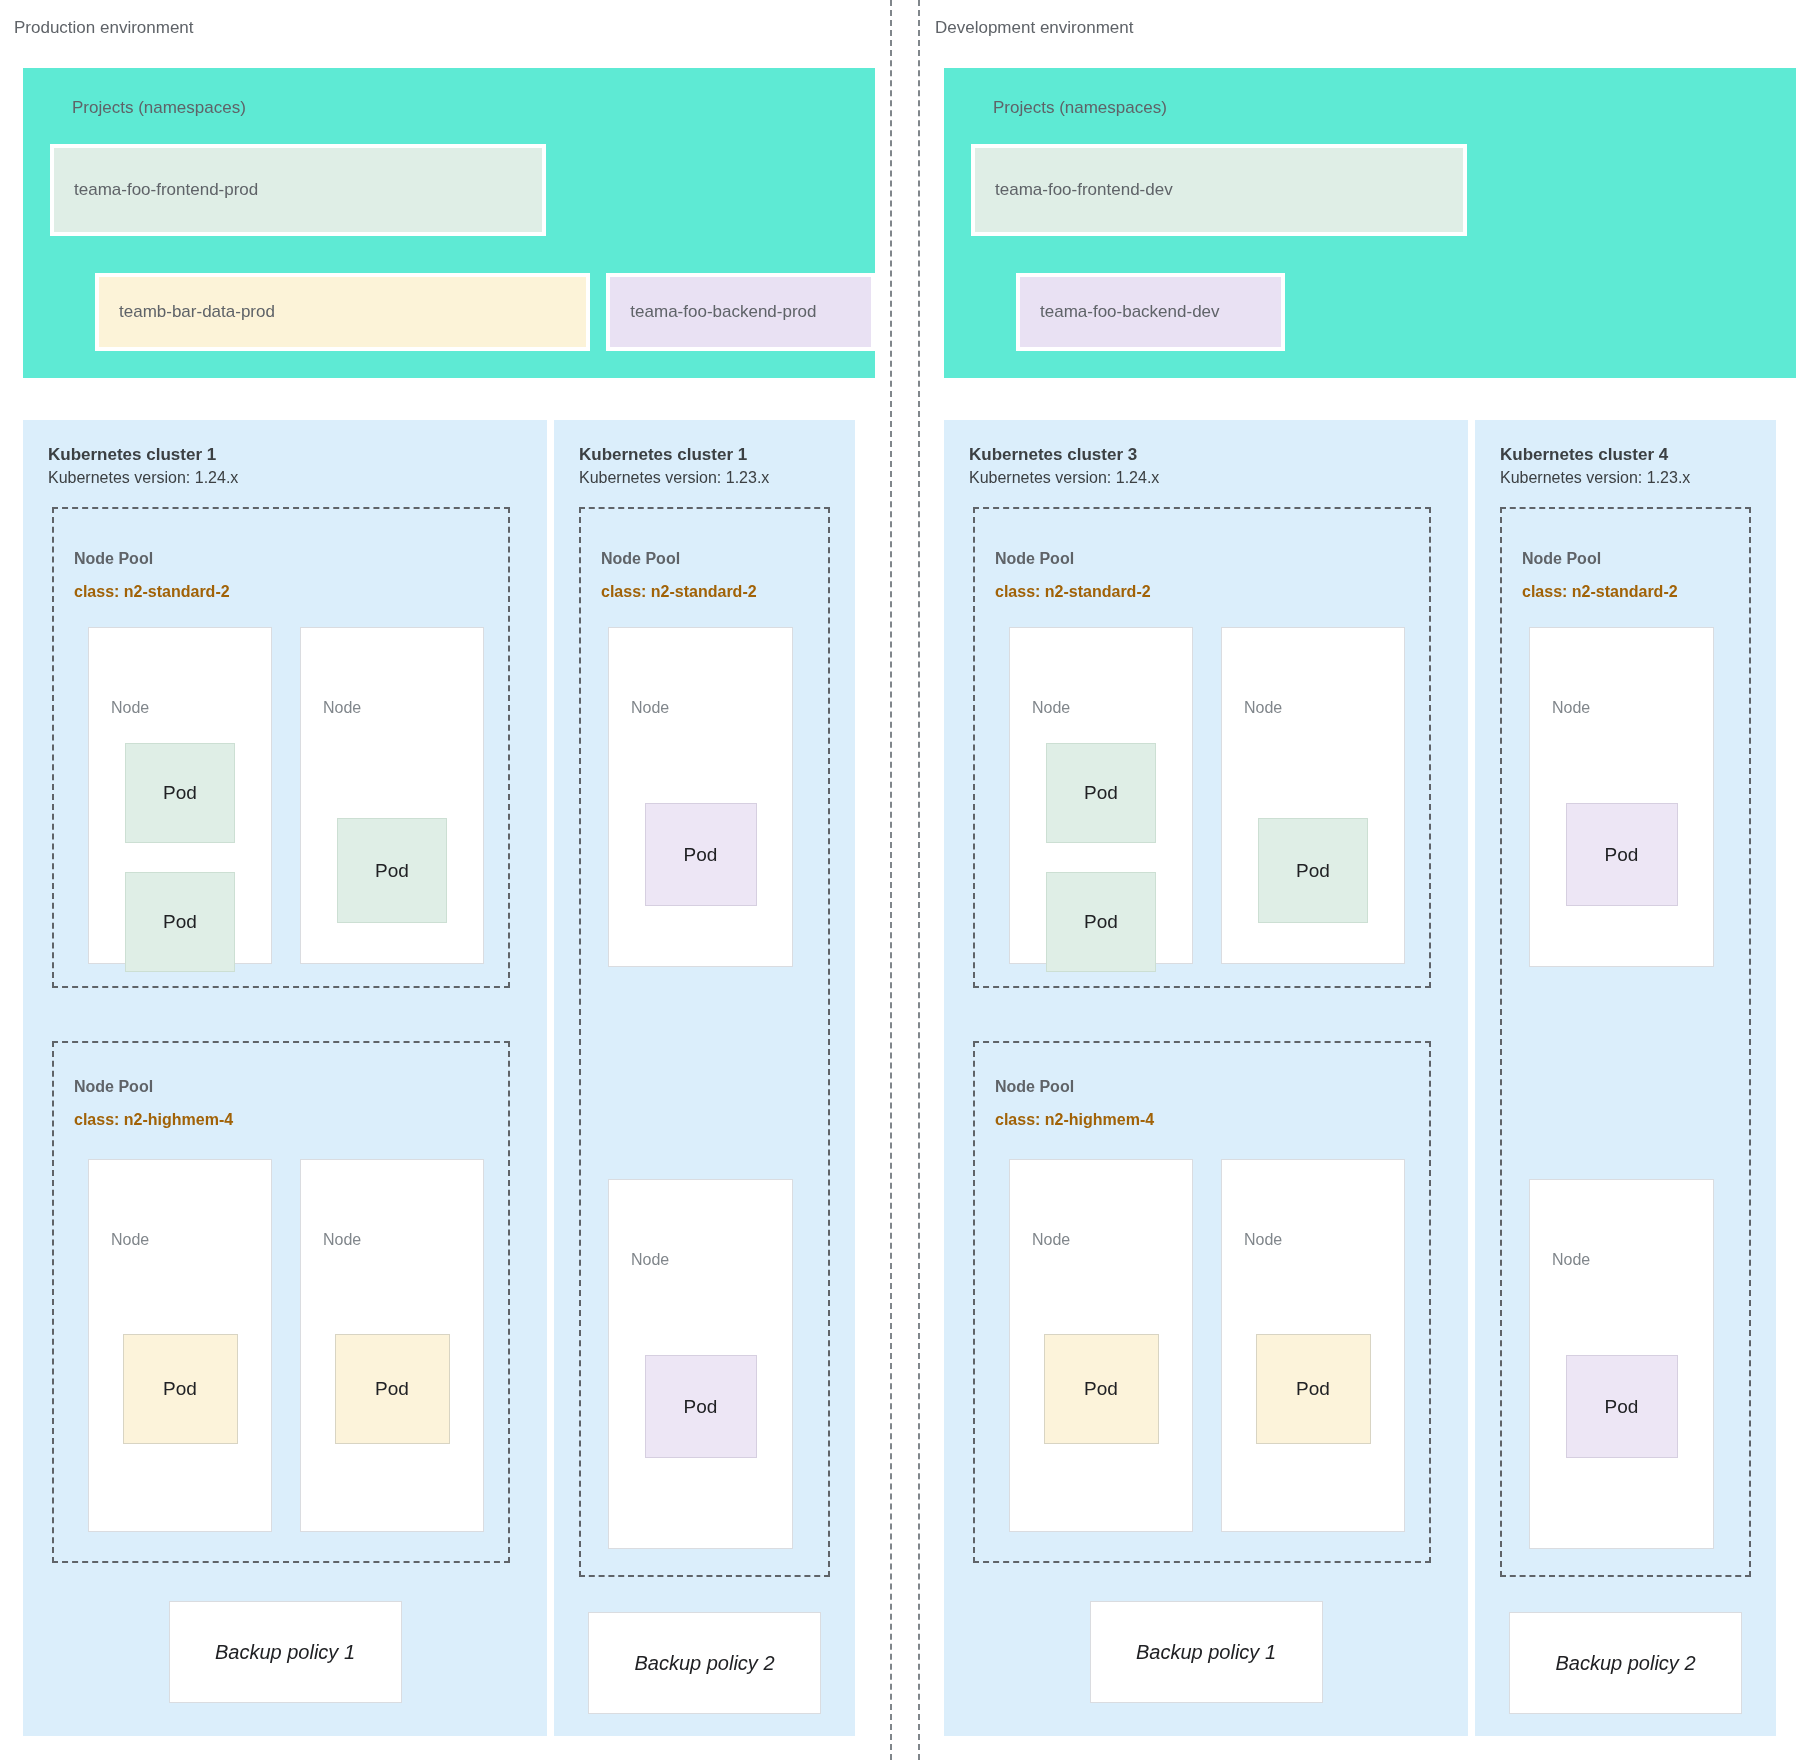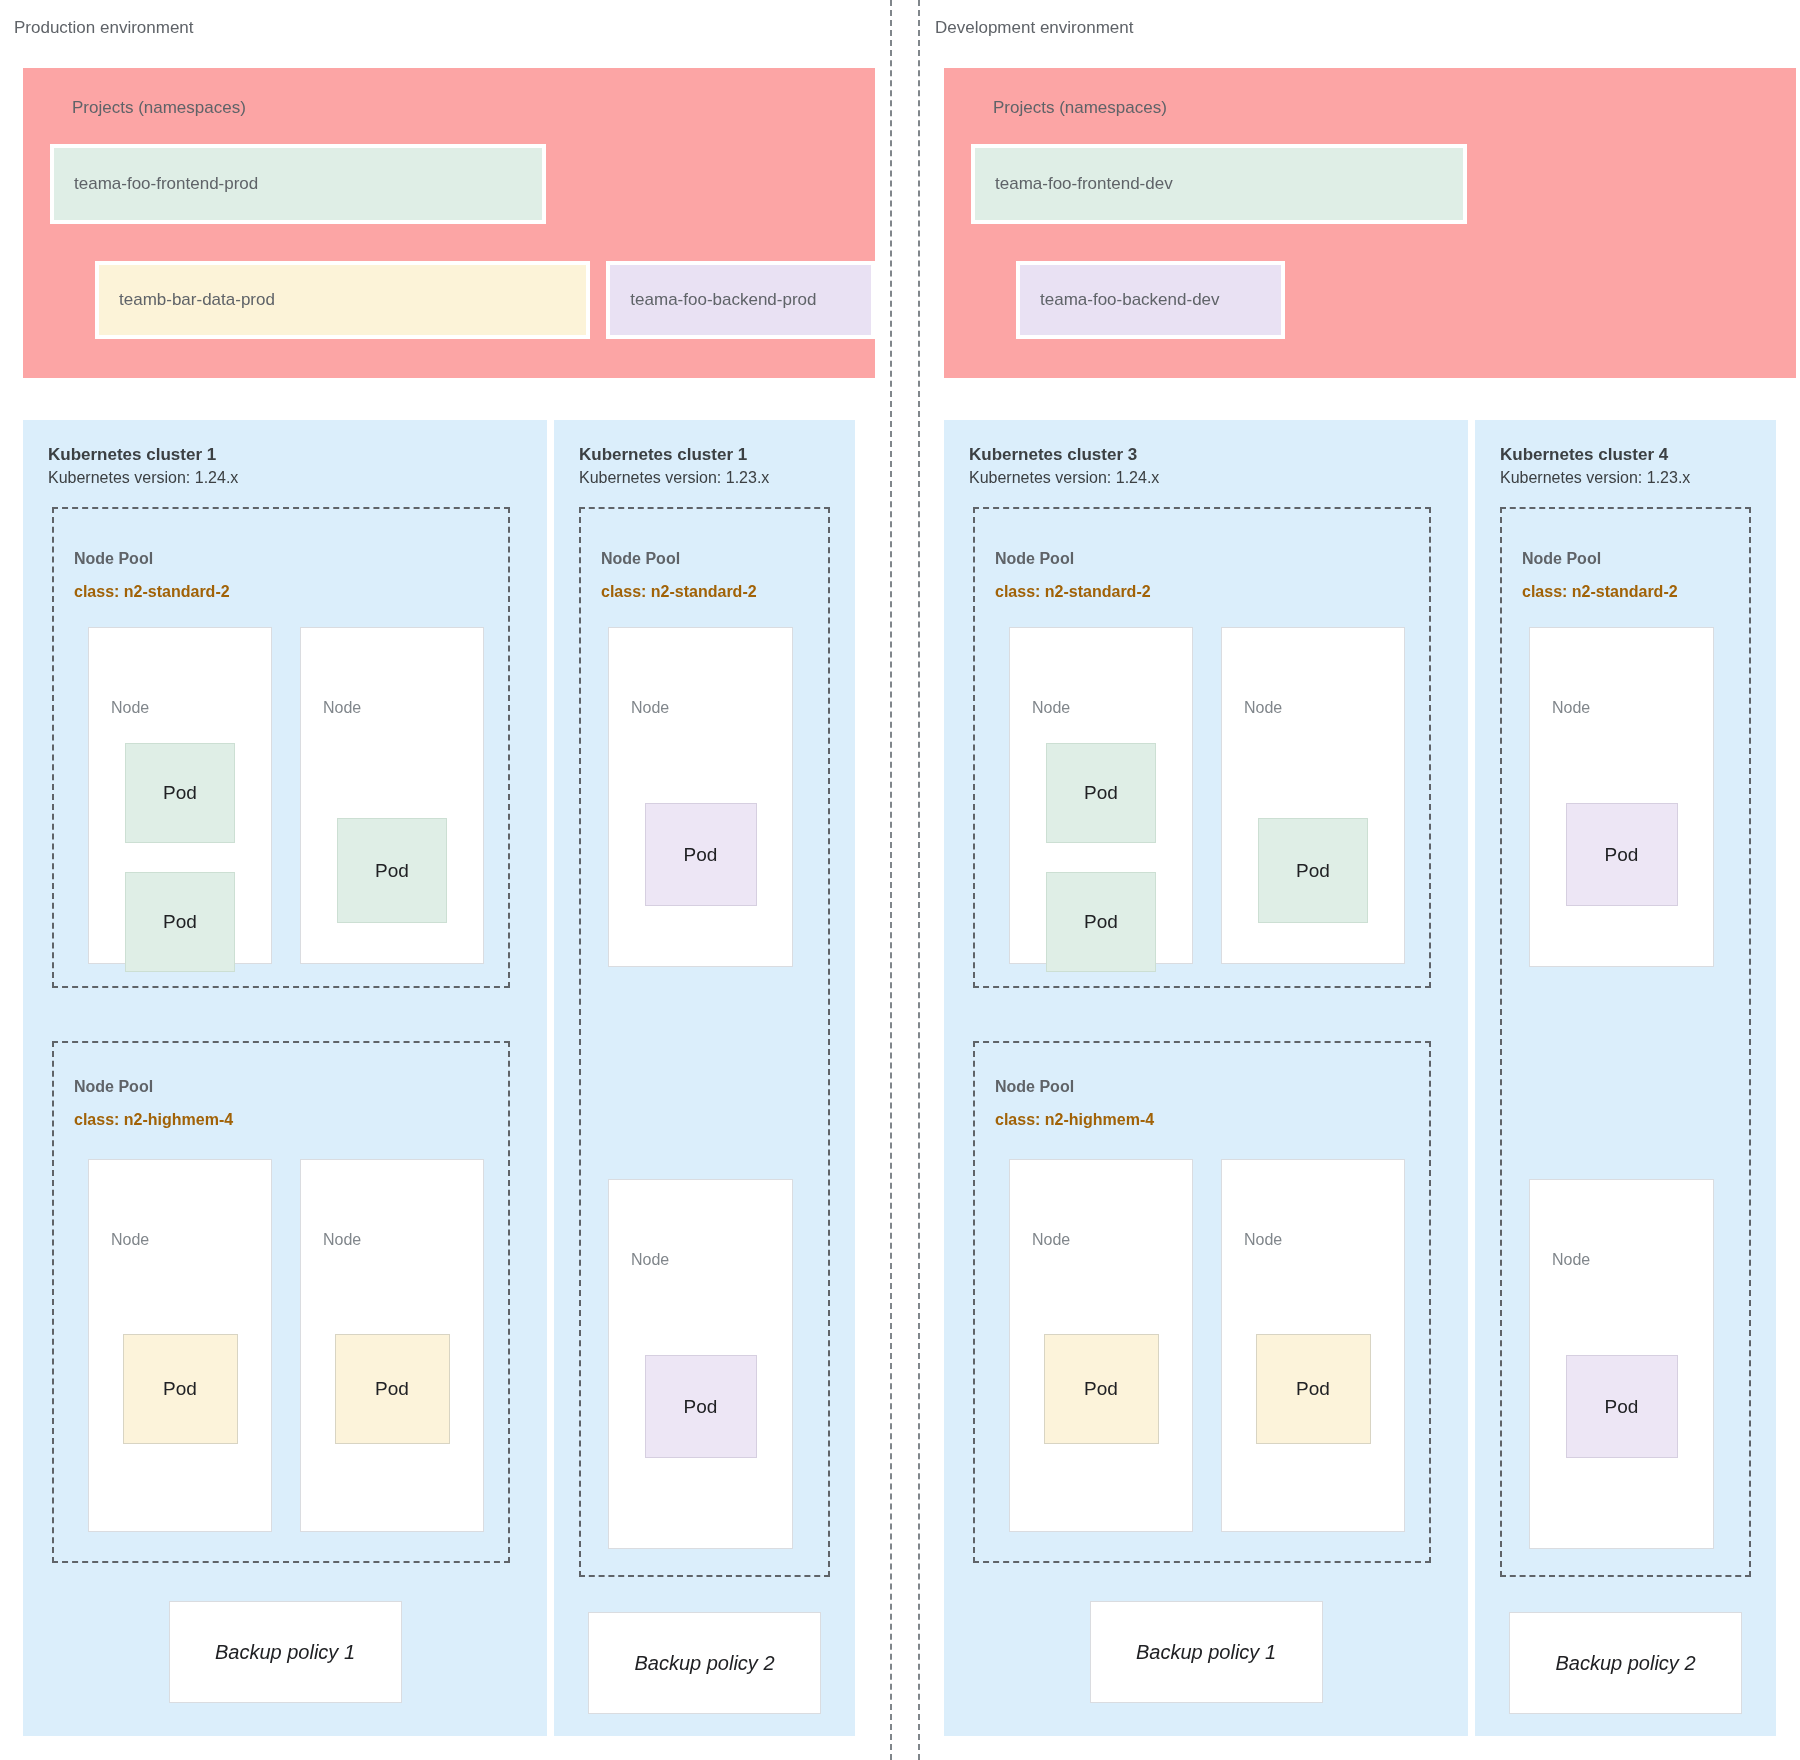--- a/index.html
+++ b/index.html
@@ -7,26 +7,26 @@
     width:1800px; height:1760px; background:#ffffff;
     font-family:"Liberation Sans","DejaVu Sans",sans-serif;
     color:#202124; overflow:hidden;
   }
   .layout { display:flex; width:1800px; height:1760px; }
   .env-col { padding-left:14px; width:852px; flex-shrink:0; }
   .env-col.right { padding-left:15px; }
   .env-label { margin-top:18px; font-size:17px; line-height:20px; color:#5f6368; }
 
   
-  .projects-box { margin:30px 0 0 9px; width:852px; height:310px; background:#fca5a5;
+  .projects-box { margin:30px 0 0 9px; width:852px; height:310px; background:#5eead4;
                   box-sizing:border-box; padding:30px 0 0 27px; }
   .projects-title { font-size:17px; line-height:20px; color:#5f6368; margin-left:22px; }
   .ns-box { box-sizing:border-box; border:4px solid #ffffff; display:flex; align-items:center; }
   .ns-label { font-size:17px; color:#5f6368; margin-left:20px; }
-  .ns-frontend { margin-top:26px; width:496px; height:80px; background:#dfeee6; }
+  .ns-frontend { margin-top:26px; width:496px; height:92px; background:#dfeee6; }
   .ns-row { display:flex; gap:16px; margin-top:37px;padding-left:45px; }
   .ns-data { width:496px; height:78px; background:#fcf3d8; }
   .ns-backend { width:269px; height:78px; background:#e9e1f3; }
 
   
   .clusters-row { display:flex; gap:7px; margin:42px 0 0 9px; }
   .cluster { background:#dbeefb; height:1316px; box-sizing:border-box; padding:25px; }
   .cluster.wide { width:524px; }
   .cluster.narrow { width:301px; }
   .cluster-title { font-size:17px; font-weight:bold; color:#3c4043; line-height:20px; }

